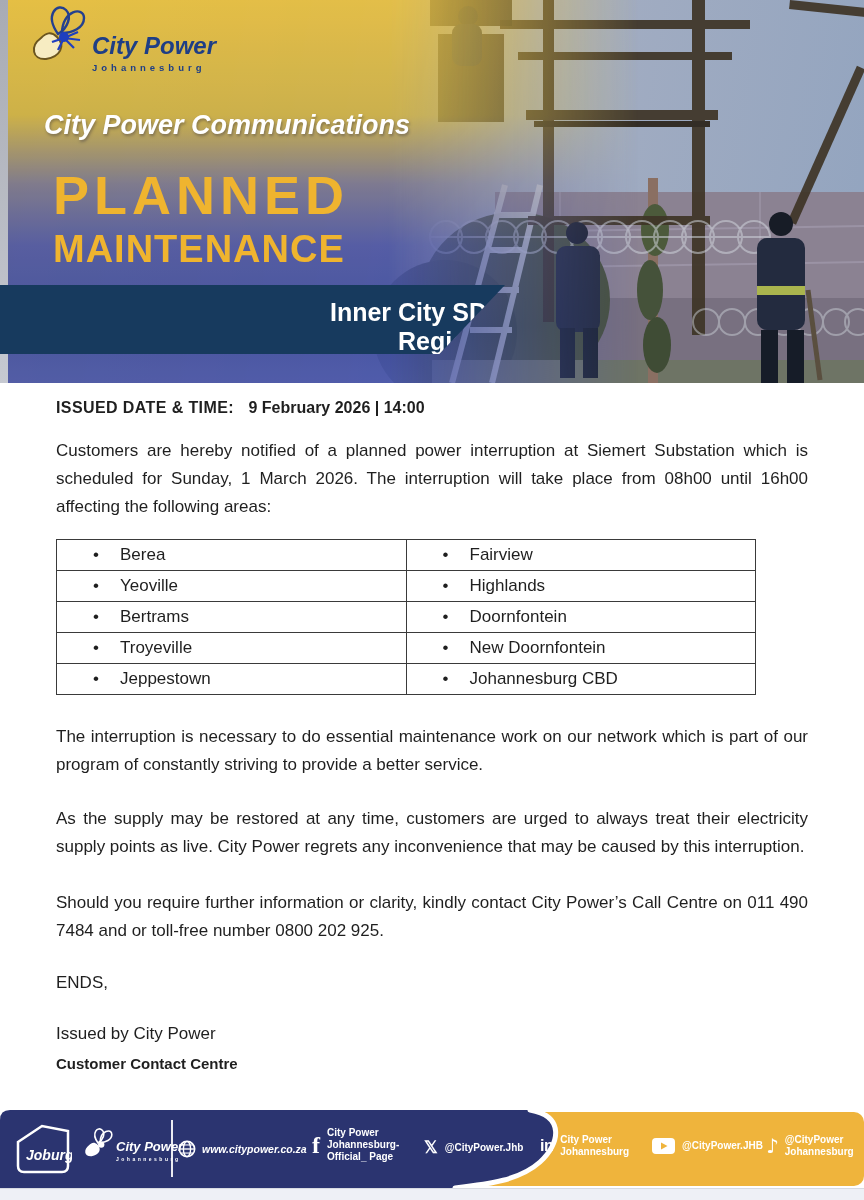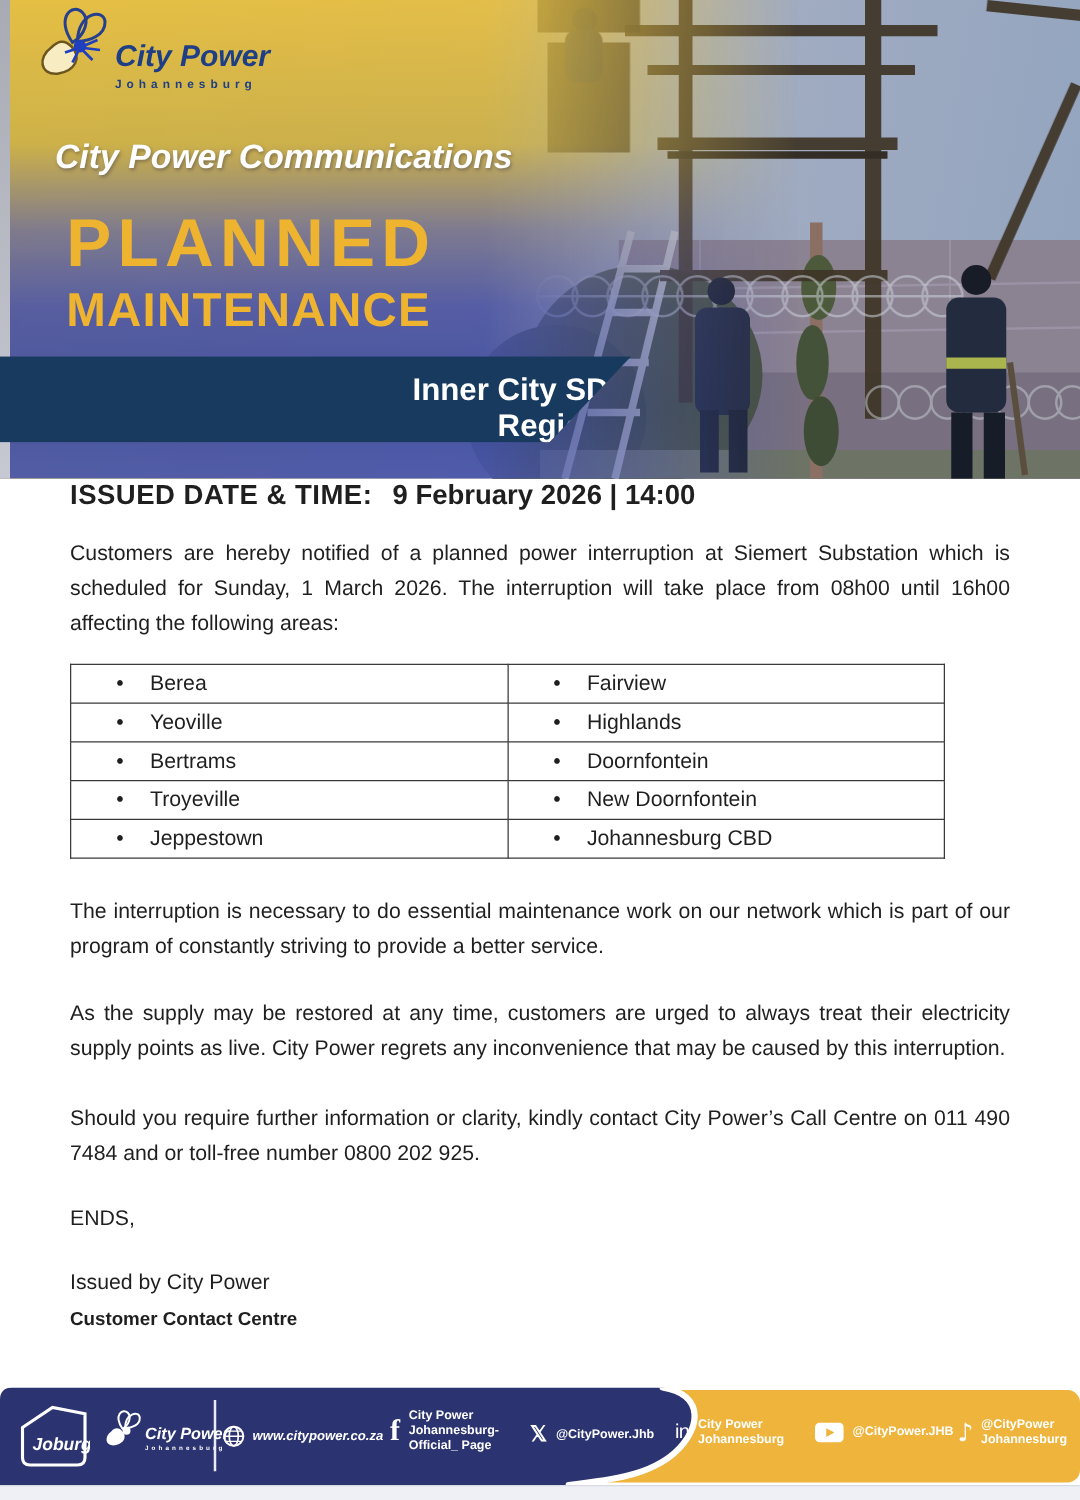--- a/index.html
+++ b/index.html
@@ -21,21 +21,21 @@
   .title1{position:absolute;left:53px;top:168px;z-index:4;color:#efb42f;font-weight:700;
           font-size:54px;letter-spacing:5px;line-height:1;}
   .title2{position:absolute;left:53px;top:230px;z-index:4;color:#efb42f;font-weight:700;
           font-size:38px;letter-spacing:1px;line-height:1;}
   .region-band{position:absolute;left:0;top:285px;width:505px;height:69px;z-index:5;background:#173a5e;
                clip-path:polygon(0 0,100% 0,87% 100%,0 100%);padding:13px 0 0 58px;box-sizing:border-box;text-align:right;}
   .region-line{color:#fff;font-weight:700;font-size:25px;line-height:29px;}
 
   
   .doc{position:absolute;left:0;top:383px;width:864px;padding:0 56px;box-sizing:border-box;color:#1f1f1f;}
-  .issued{margin-top:0;font-size:22px;}
+  .issued{margin-top:16px;font-size:16px;}
   .issued-label{font-weight:700;letter-spacing:.4px;}
   .issued-value{font-weight:700;margin-left:10px;}
   .para{margin:0;margin-top:22px;font-size:17px;line-height:28px;text-align:justify;}
   .para.first{margin-top:20px;}
   table.areas{border-collapse:collapse;width:700px;margin-top:18px;}
   table.areas td{border:1px solid #3a3a3a;width:50%;height:30px;font-size:17px;padding:0 0 0 36px;color:#1f1f1f;}
   .area-bullet{display:inline-block;width:27px;}
   .area-bullet::before{content:"\2022";font-size:17px;}
   .ends{margin-top:28px;font-size:17px;}
   .issued-by{margin-top:27px;font-size:17px;line-height:28px;}
@@ -59,21 +59,21 @@
   .f-x{left:424px;top:29px;}
   .f-x .f-label{margin-left:7px;}
   .f-li{left:540px;top:24px;}
   .f-li .f-label{margin-left:7px;}
   .f-yt{left:652px;top:28px;}
   .f-yt .f-label{margin-left:7px;}
   .f-tt{left:766px;top:24px;}
   .f-tt .f-label{margin-left:6px;}
   .music-note{font-family:"DejaVu Sans",sans-serif;font-size:20px;color:#fff;line-height:20px;}
   .x-glyph{font-weight:700;font-size:17px;color:#fff;line-height:17px;}
-  .in-glyph{font-weight:400;font-size:16px;color:#fff;line-height:16px;letter-spacing:-.5px;}
+  .in-glyph{font-weight:700;font-size:16px;color:#fff;line-height:16px;letter-spacing:-.5px;}
   .fb-glyph{font-family:"Liberation Serif",serif;font-weight:700;font-size:24px;color:#fff;line-height:22px;}
   .bottom-strip{position:absolute;left:0;top:1188px;width:864px;height:12px;background:#eef0f6;border-top:1px solid #d7dae2;box-sizing:border-box;}
 </style>
 </head>
 <body>
 
 <header class="banner">
 
   <svg class="photo-art" viewBox="0 0 864 383" preserveAspectRatio="none">
 

